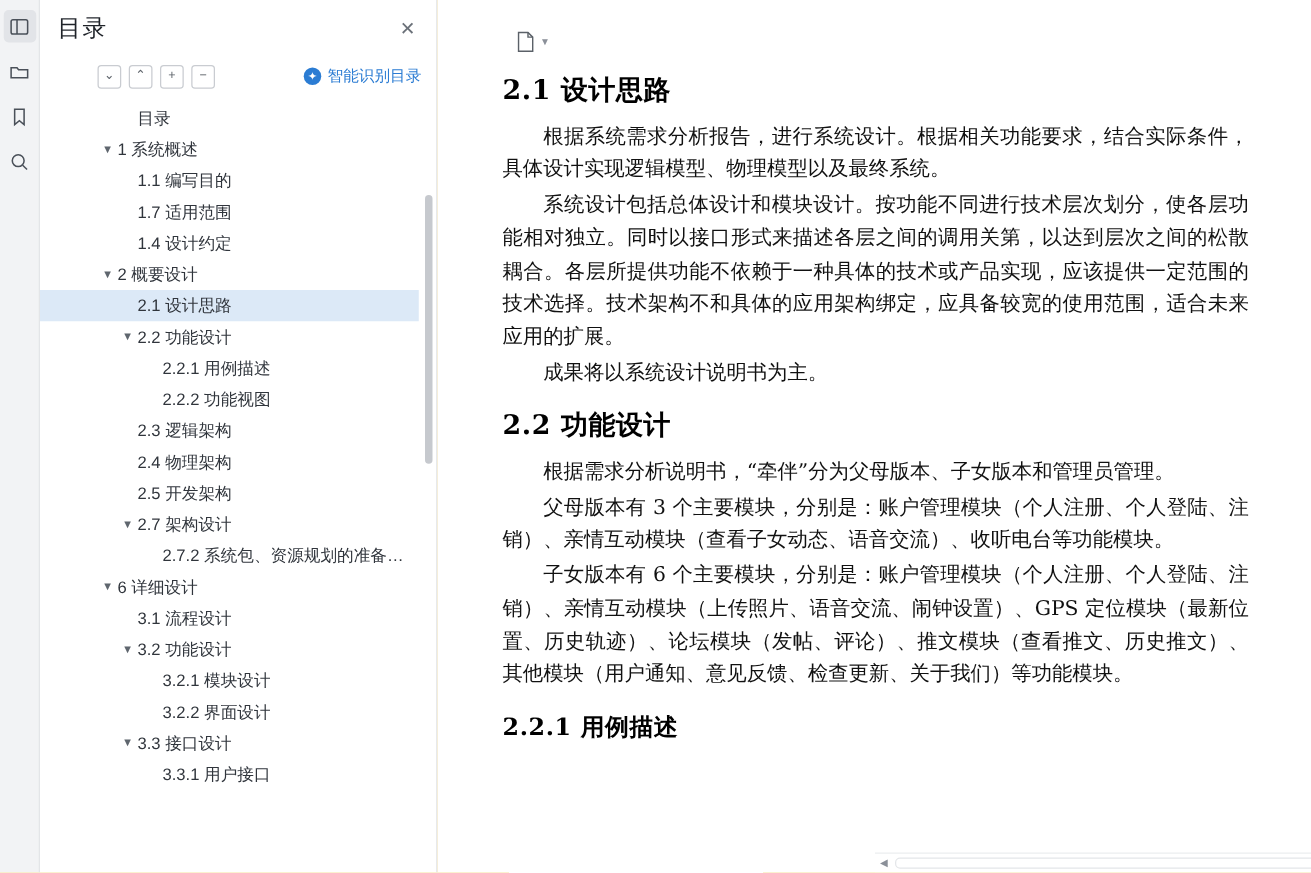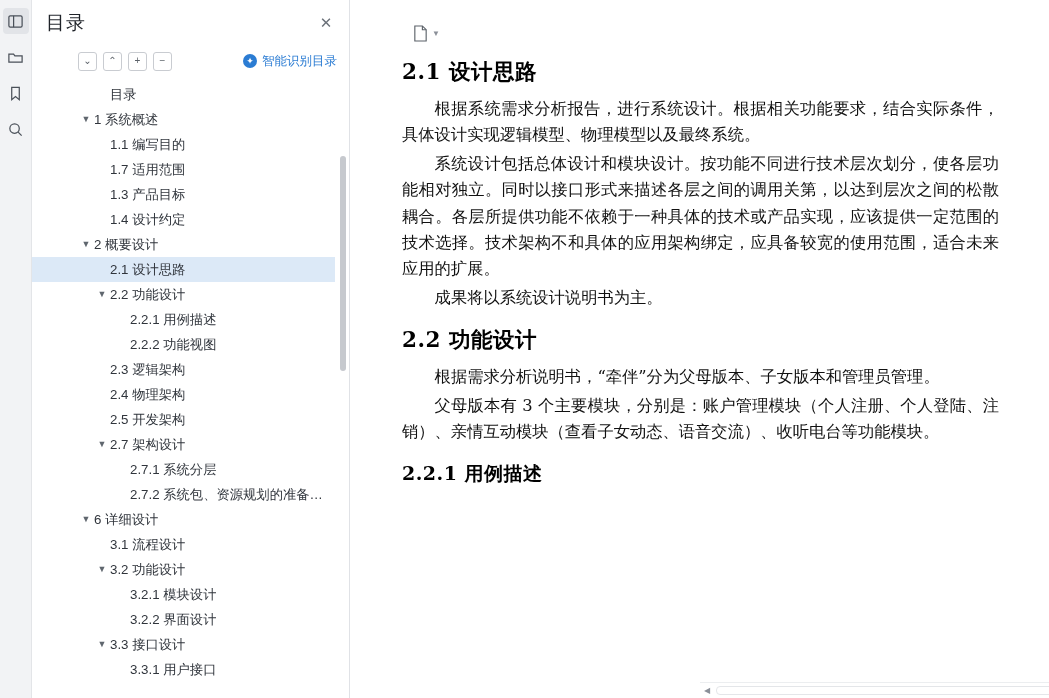--- a/index.html
+++ b/index.html
@@ -291,24 +291,20 @@
           <li class="toc-item lvl2">
             <span class="toc-caret empty"></span>
             <span class="toc-label">1.1 编写目的</span>
           </li>
           <li class="toc-item lvl2">
             <span class="toc-caret empty"></span>
             <span class="toc-label">1.7 适用范围</span>
           </li>
           <li class="toc-item lvl2">
             <span class="toc-caret empty"></span>
-            <span class="toc-label">1.3 产品目标</span>
-          </li>
-          <li class="toc-item lvl2">
-            <span class="toc-caret empty"></span>
             <span class="toc-label">1.4 设计约定</span>
           </li>
           <li class="toc-item lvl1">
             <span class="toc-caret">▼</span>
             <span class="toc-label">2 概要设计</span>
           </li>
           <li class="toc-item lvl2 selected">
             <span class="toc-caret empty"></span>
             <span class="toc-label">2.1 设计思路</span>
           </li>
@@ -332,24 +328,20 @@
             <span class="toc-caret empty"></span>
             <span class="toc-label">2.4 物理架构</span>
           </li>
           <li class="toc-item lvl2">
             <span class="toc-caret empty"></span>
             <span class="toc-label">2.5 开发架构</span>
           </li>
           <li class="toc-item lvl2">
             <span class="toc-caret">▼</span>
             <span class="toc-label">2.7 架构设计</span>
-          </li>
-          <li class="toc-item lvl3">
-            <span class="toc-caret empty"></span>
-            <span class="toc-label">2.7.1 系统分层</span>
           </li>
           <li class="toc-item lvl3">
             <span class="toc-caret empty"></span>
             <span class="toc-label">2.7.2 系统包、资源规划的准备工 ...</span>
           </li>
           <li class="toc-item lvl1">
             <span class="toc-caret">▼</span>
             <span class="toc-label">6 详细设计</span>
           </li>
           <li class="toc-item lvl2">
@@ -390,20 +382,21 @@
         </svg>
         <span class="caret">▼</span>
       </div>
     <h2 class="doc-h">2.1 设计思路</h2>
         <p class="doc-p">根据系统需求分析报告，进行系统设计。根据相关功能要求，结合实际条件，具体设计实现逻辑模型、物理模型以及最终系统。</p>
         <p class="doc-p">系统设计包括总体设计和模块设计。按功能不同进行技术层次划分，使各层功能相对独立。同时以接口形式来描述各层之间的调用关第，以达到层次之间的松散耦合。各层所提供功能不依赖于一种具体的技术或产品实现，应该提供一定范围的技术选择。技术架构不和具体的应用架构绑定，应具备较宽的使用范围，适合未来应用的扩展。</p>
         <p class="doc-p">成果将以系统设计说明书为主。</p>
         <h2 class="doc-h">2.2 功能设计</h2>
         <p class="doc-p">根据需求分析说明书，“牵伴”分为父母版本、子女版本和管理员管理。</p>
         <p class="doc-p">父母版本有 3 个主要模块，分别是：账户管理模块（个人注册、个人登陆、注销）、亲情互动模块（查看子女动态、语音交流）、收听电台等功能模块。</p>
+        <p class="doc-p">子女版本有 6 个主要模块，分别是：账户管理模块（个人注册、个人登陆、注销）、亲情互动模块（上传照片、语音交流、闹钟设置）、GPS 定位模块（最新位置、历史轨迹）、论坛模块（发帖、评论）、推文模块（查看推文、历史推文）、其他模块（用户通知、意见反馈、检查更新、关于我们）等功能模块。</p>
         <h3 class="doc-h3">2.2.1 用例描述</h3>
       </div>
     <div class="bottom-bar">
       <span class="bottom-arrow">◀</span>
       <div class="bottom-track"></div>
 
     </div>
   </div>
 </div>
 

